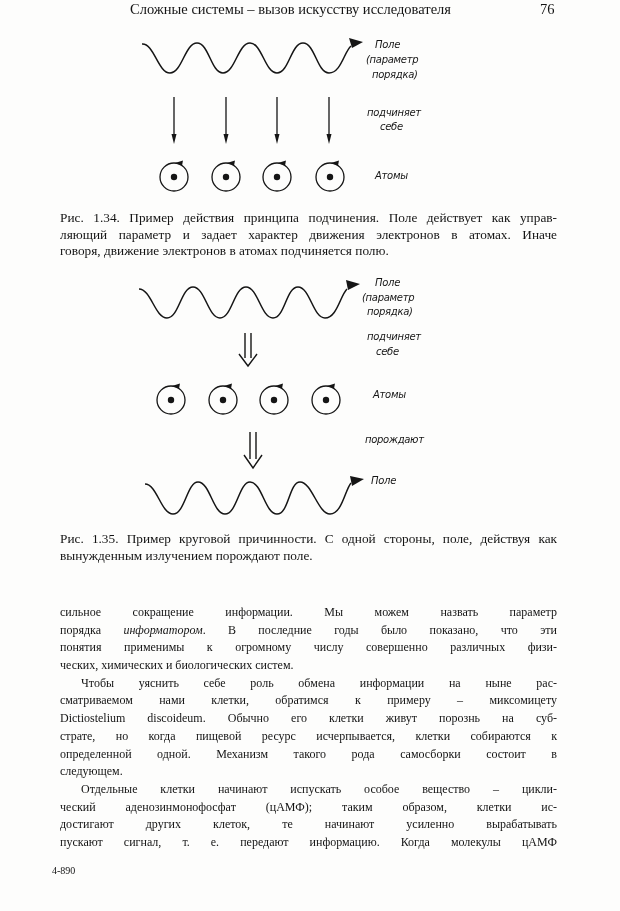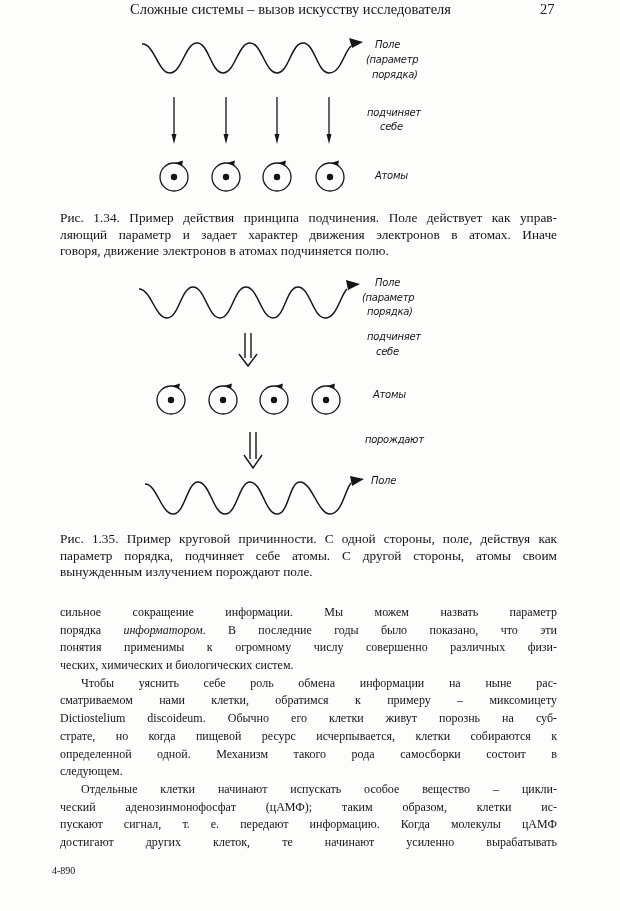--- a/index.html
+++ b/index.html
@@ -25,21 +25,21 @@
   .orbit { fill: none; stroke: #151515; stroke-width: 1.3; }
   .solid { fill: #151515; }
   .dbl { fill: none; stroke: #151515; stroke-width: 1.4; }
 </style>
 </head>
 <body>
 
 <div class="page serif">
 
   <div class="running-head serif">Сложные системы – вызов искусству исследователя</div>
-  <div class="page-num serif">27</div>
+  <div class="page-num serif">76</div>
 
   <svg class="figs" width="620" height="911" viewBox="0 0 620 911">
 
     <g>
       <path class="wave" d="M142,44 C154,43 158,73 170,73 C182,73 185,43 197,43 C209,43 211,73 223,73 C235,73 238,43 250,43 C262,43 265,73 277,73 C289,73 291,43 303,43 C315,43 317,73 329,73 C341,73 344,52 351,46"></path>
       <polygon class="solid" points="363,42 349,38 352,48"></polygon>
 
       <g>
         <line class="arrowline" x1="174" y1="97" x2="174" y2="136"></line>
         <polygon class="solid" points="171.5,134 176.5,134 174,144"></polygon>
@@ -138,21 +138,20 @@
   <div class="hand" style="left:362px; top:290px;">(параметр</div>
   <div class="hand" style="left:367px; top:304px;">порядка)</div>
   <div class="hand" style="left:367px; top:329px;">подчиняет</div>
   <div class="hand" style="left:376px; top:344px;">себе</div>
   <div class="hand" style="left:373px; top:387px;">Атомы</div>
   <div class="hand" style="left:365px; top:432px;">порождают</div>
   <div class="hand" style="left:371px; top:473px;">Поле</div>
 
   <div class="block caption serif" style="top:531px;">
     <span class="ln">Рис. 1.35. Пример круговой причинности. С одной стороны, поле, действуя как</span>
-    <span class="ln">параметр порядка, подчиняет себе атомы. С другой стороны, атомы своим</span>
     <span class="ln last">вынужденным излучением порождают поле.</span>
   </div>
 
   <div class="block body-text serif" style="top:604px;">
     <div>
       <span class="ln">сильное сокращение информации. Мы можем назвать параметр</span>
       <span class="ln"><span>порядка </span><span class="it">информатором</span><span>. В последние годы было показано, что эти</span></span>
       <span class="ln">понятия применимы к огромному числу совершенно различных физи-</span>
       <span class="ln last">ческих, химических и биологических систем.</span>
     </div>
@@ -160,19 +159,19 @@
       <span class="ln indent">Чтобы уяснить себе роль обмена информации на ныне рас-</span>
       <span class="ln">сматриваемом нами клетки, обратимся к примеру – миксомицету</span>
       <span class="ln">Dictiostelium discoideum. Обычно его клетки живут порознь на суб-</span>
       <span class="ln">страте, но когда пищевой ресурс исчерпывается, клетки собираются к</span>
       <span class="ln">определенной одной. Механизм такого рода самосборки состоит в</span>
       <span class="ln last">следующем.</span>
     </div>
     <div>
       <span class="ln indent">Отдельные клетки начинают испускать особое вещество – цикли-</span>
       <span class="ln">ческий аденозинмонофосфат (цАМФ); таким образом, клетки ис-</span>
+      <span class="ln">достигают других клеток, те начинают усиленно вырабатывать</span>
       <span class="ln">пускают сигнал, т. е. передают информацию. Когда молекулы цАМФ</span>
-      <span class="ln">достигают других клеток, те начинают усиленно вырабатывать</span>
     </div>
   </div>
 
   <div class="sig serif">4-890</div>
 </div>
 
 </body></html>

